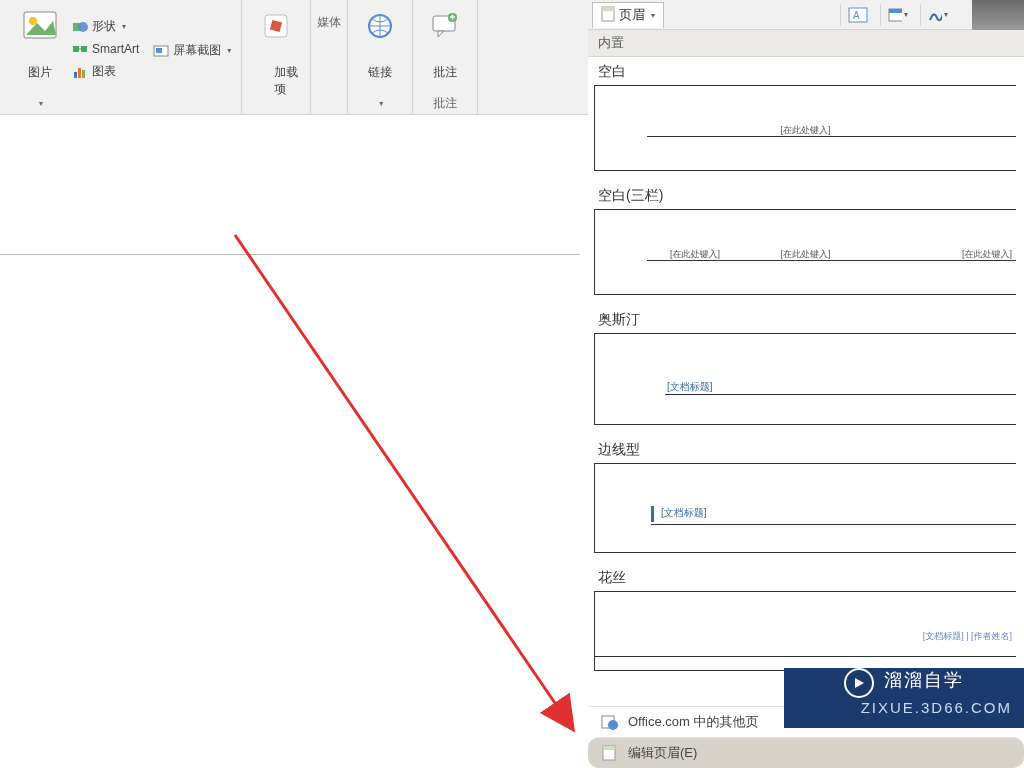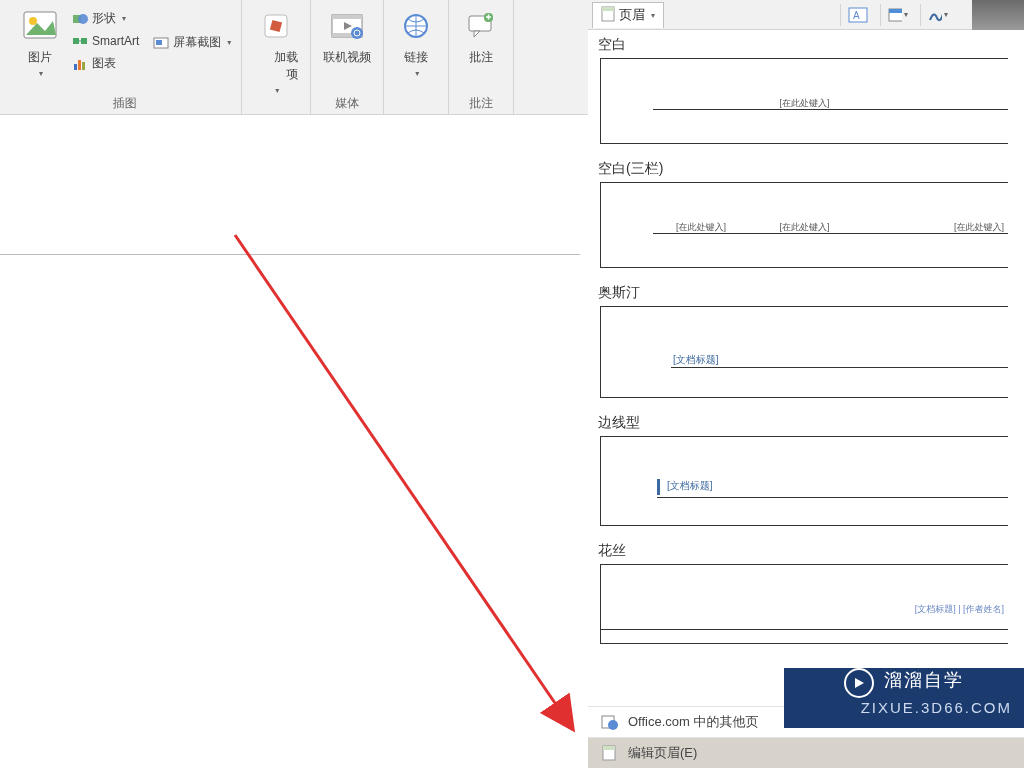--- a/index.html
+++ b/index.html
@@ -20,24 +20,24 @@
     flex-direction: column;
     align-items: center;
     border-right: 1px solid #d4d4d4;
     padding: 4px 6px 2px 6px;
     justify-content: space-between;
   }
   .ribbon-group .items { display:flex; align-items:flex-start; gap:2px; }
   .ribbon-group .group-label { font-size:12px; color:#666; margin-top:10px; }
   .v-btn {
     display:flex; flex-direction:column; align-items:center; justify-content:center;
-    padding: 2px 6px; min-width:48px; gap:3px; font-size:12px; color:#444;
+    padding: 2px 6px; min-width:48px; gap:18px; font-size:12px; color:#444;
   }
   .v-btn .ic-lg { width:40px; height:40px; display:flex;align-items:center;justify-content:center;}
-  .small-list { display:flex; flex-direction:column; gap:2px; padding-top:4px;}
+  .small-list { display:flex; flex-direction:column; gap:2px; padding-top:4px;margin-top:8px;}
   .small-btn { display:flex; align-items:center; gap:4px; font-size:12px; color:#444; padding:2px 4px;}
   .small-btn .sic { width:16px; height:16px; display:flex;align-items:center;justify-content:center;}
   .caret { font-size:8px; color:#666; margin-left:2px; }
   .doc-area {
     position:absolute; left:0; right:0; top:115px; bottom:0;
     background:#fff;
   }
   .page-shadow {
     position:absolute; left:0; top:20px; width:580px; height:120px;
     border-bottom: 1px solid #bbb;
@@ -61,24 +61,24 @@
     display:flex; align-items:center; gap:4px; padding:3px 8px; font-size:13px; color:#333;
   }
   .hdr-topbar .other-ic {
     width:28px; height:22px; display:flex;align-items:center;justify-content:center;
     border-left:1px solid #d4d4d4; padding-left:6px;
   }
   .section-h {
     background:#ecebe8; color:#5b5b5b; font-size:13px; padding:4px 10px;
     border-bottom:1px solid #d8d6d1;
   }
-  .gallery { padding: 4px 16px 0 0; overflow:hidden; }
+  .gallery { padding: 4px 8px 0 0; overflow:hidden; }
   .tmpl-name { font-size:14px; color:#333; padding:2px 10px 4px 10px; }
   .preview {
-    margin-left:12px; border:1px solid #333; border-right:none;
+    margin-left:6px; border:1px solid #333; border-right:none;
     height:86px; position:relative; background:#fff;
   }
   .preview .inner-line {
     position:absolute; left:52px; right:0; top:50px; border-top:1px solid #333;
   }
   .preview .ph {
     position:absolute; font-size:9px; color:#555; top:38px;
   }
   .preview.threecol .ph1 { left:75px; }
   .preview.threecol .ph2 { left:50%; transform:translateX(-50%);}
@@ -95,21 +95,21 @@
   .preview.flower .fl-t { position:absolute; right:4px; top:38px; font-size:9px; color:#6a87c2;}
   .preview.flower .hl { position:absolute; left:0; right:0; top:64px; border-top:1px solid #333;}
 
   .menu-footer {
     position:absolute; left:588px; bottom:0; right:0; background:#fff;
   }
   .menu-item {
     display:flex; align-items:center; gap:10px; font-size:13px; color:#444;
     padding:6px 12px; border-top:1px solid #e3e3e3;
   }
-  .menu-item.sel { background:#d7d3cb;}
+  .menu-item.sel { background:#d7d3cb;border-radius:11px;}
   .menu-item .mi-ic { width:18px; height:18px; display:flex;align-items:center;justify-content:center;}
   .arrow {
     position:absolute; top:230px; left:230px; width:360px; height:520px; pointer-events:none;
   }
   
   .wm {
     position:absolute; right:0; bottom:40px; width:240px; height:60px;
     background:#1b3b6f; color:#fff; display:flex; justify-content:center;
     gap:10px; font-size:18px; letter-spacing:2px;
   }
@@ -193,41 +193,28 @@
   </div>
 
   <div class="ribbon-group">
     <div class="v-btn">
       <span class="ic-lg">
         <svg width="30" height="30">
             <rect x="4" y="4" width="22" height="22" rx="3" fill="#fff" stroke="#bbb"></rect>
             <rect x="10" y="10" width="10" height="10" fill="#d05b3e" transform="rotate(15 15 15)"></rect>
           </svg>
       </span>
-      <span style="white-space:pre-line;text-align:right;margin-left:20px;">加载
+      <span style="white-space:pre-line;text-align:left;margin-left:20px;">加载
 项</span>
       <span class="caret">▾</span>
     </div>
     <div class="group-label">&nbsp;</div>
   </div>
 
   <div class="ribbon-group">
-    <div class="v-btn">
-      <span class="ic-lg">
-        <svg width="34" height="30">
-            <rect x="2" y="4" width="30" height="22" fill="#fff" stroke="#888"></rect>
-            <rect x="2" y="4" width="30" height="4" fill="#ccc"></rect>
-            <rect x="2" y="22" width="30" height="4" fill="#ccc"></rect>
-            <polygon points="14,11 22,15 14,19" fill="#888"></polygon>
-            <circle cx="27" cy="22" r="6" fill="#5b8bd4"></circle>
-            <path d="M24 22 a3 3 0 1 0 6 0 a3 3 0 1 0 -6 0" fill="none" stroke="#fff"></path>
-          </svg>
-      </span>
-      <span>联机视频</span>
-    </div>
     <div class="group-label">媒体</div>
   </div>
 
   <div class="ribbon-group">
     <div class="v-btn">
       <span class="ic-lg">
         <svg width="30" height="30">
             <circle cx="15" cy="15" r="11" fill="#fff" stroke="#5b8bd4" stroke-width="2"></circle>
             <path d="M4 15 h22 M15 4 v22 M7 8 q8 6 16 0 M7 22 q8 -6 16 0" stroke="#5b8bd4" fill="none"></path>
           </svg>
@@ -290,20 +277,21 @@
           <path d="M3 14 q4 -10 7 -2 q3 6 6 -4" stroke="#3c6aa0" fill="none" stroke-width="2"></path>
         </svg>
         <span class="caret">▾</span>
     </div>
     <div style="width:20px"></div>
     <div class="other-ic" style="border:none">
       <span style="font-size:18px;color:#444;">Ω</span>
     </div>
   </div>
 
+  <div class="section-h">内置</div>
 
   <div class="gallery">
     <div class="tmpl-name">空白</div>
     <div class="preview single">
       <span class="ph phc">[在此处键入]</span>
       <div class="inner-line"></div>
     </div>
 
     <div style="height:14px;"></div>
     <div class="tmpl-name">空白(三栏)</div>

